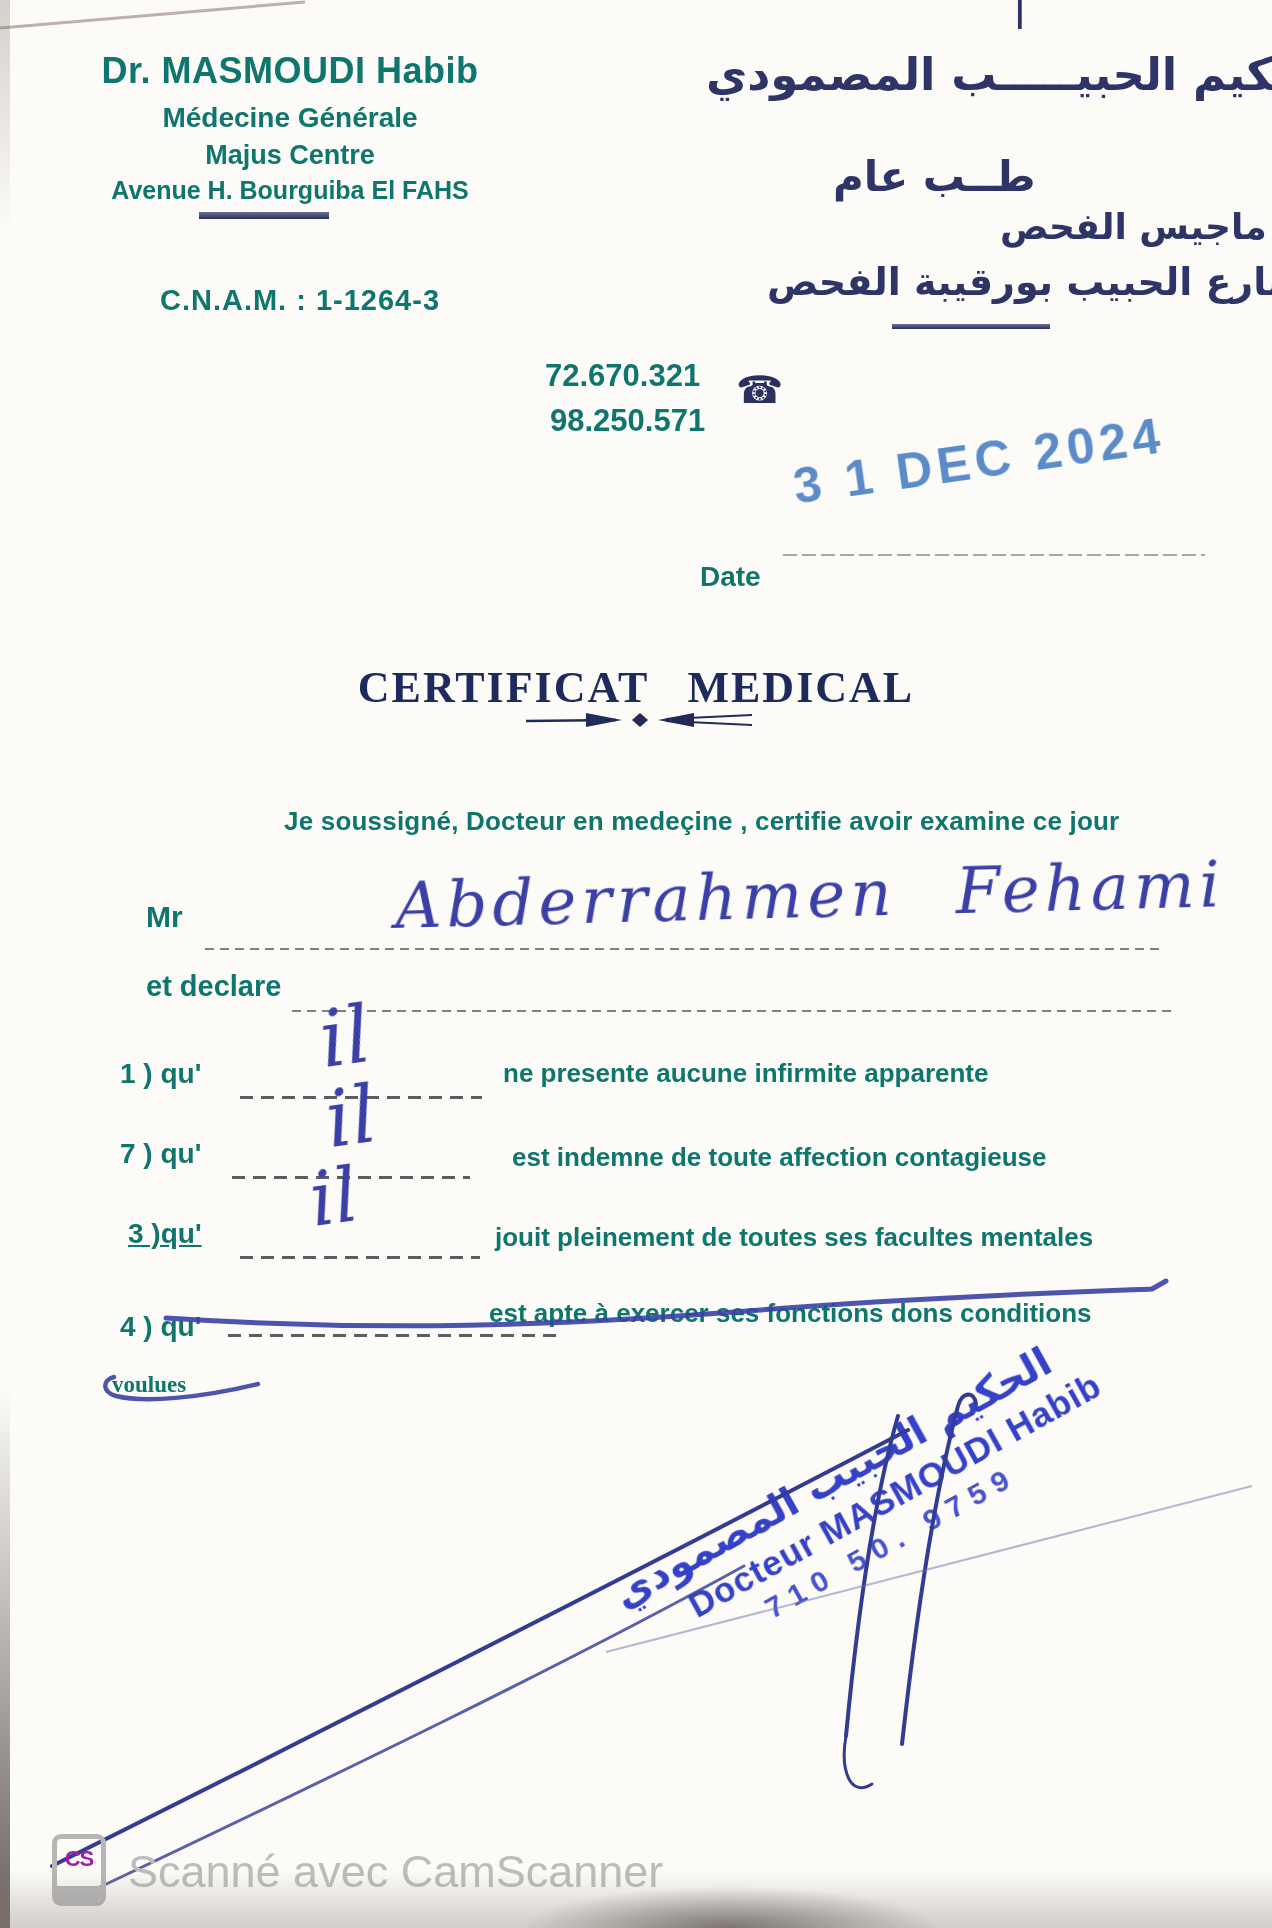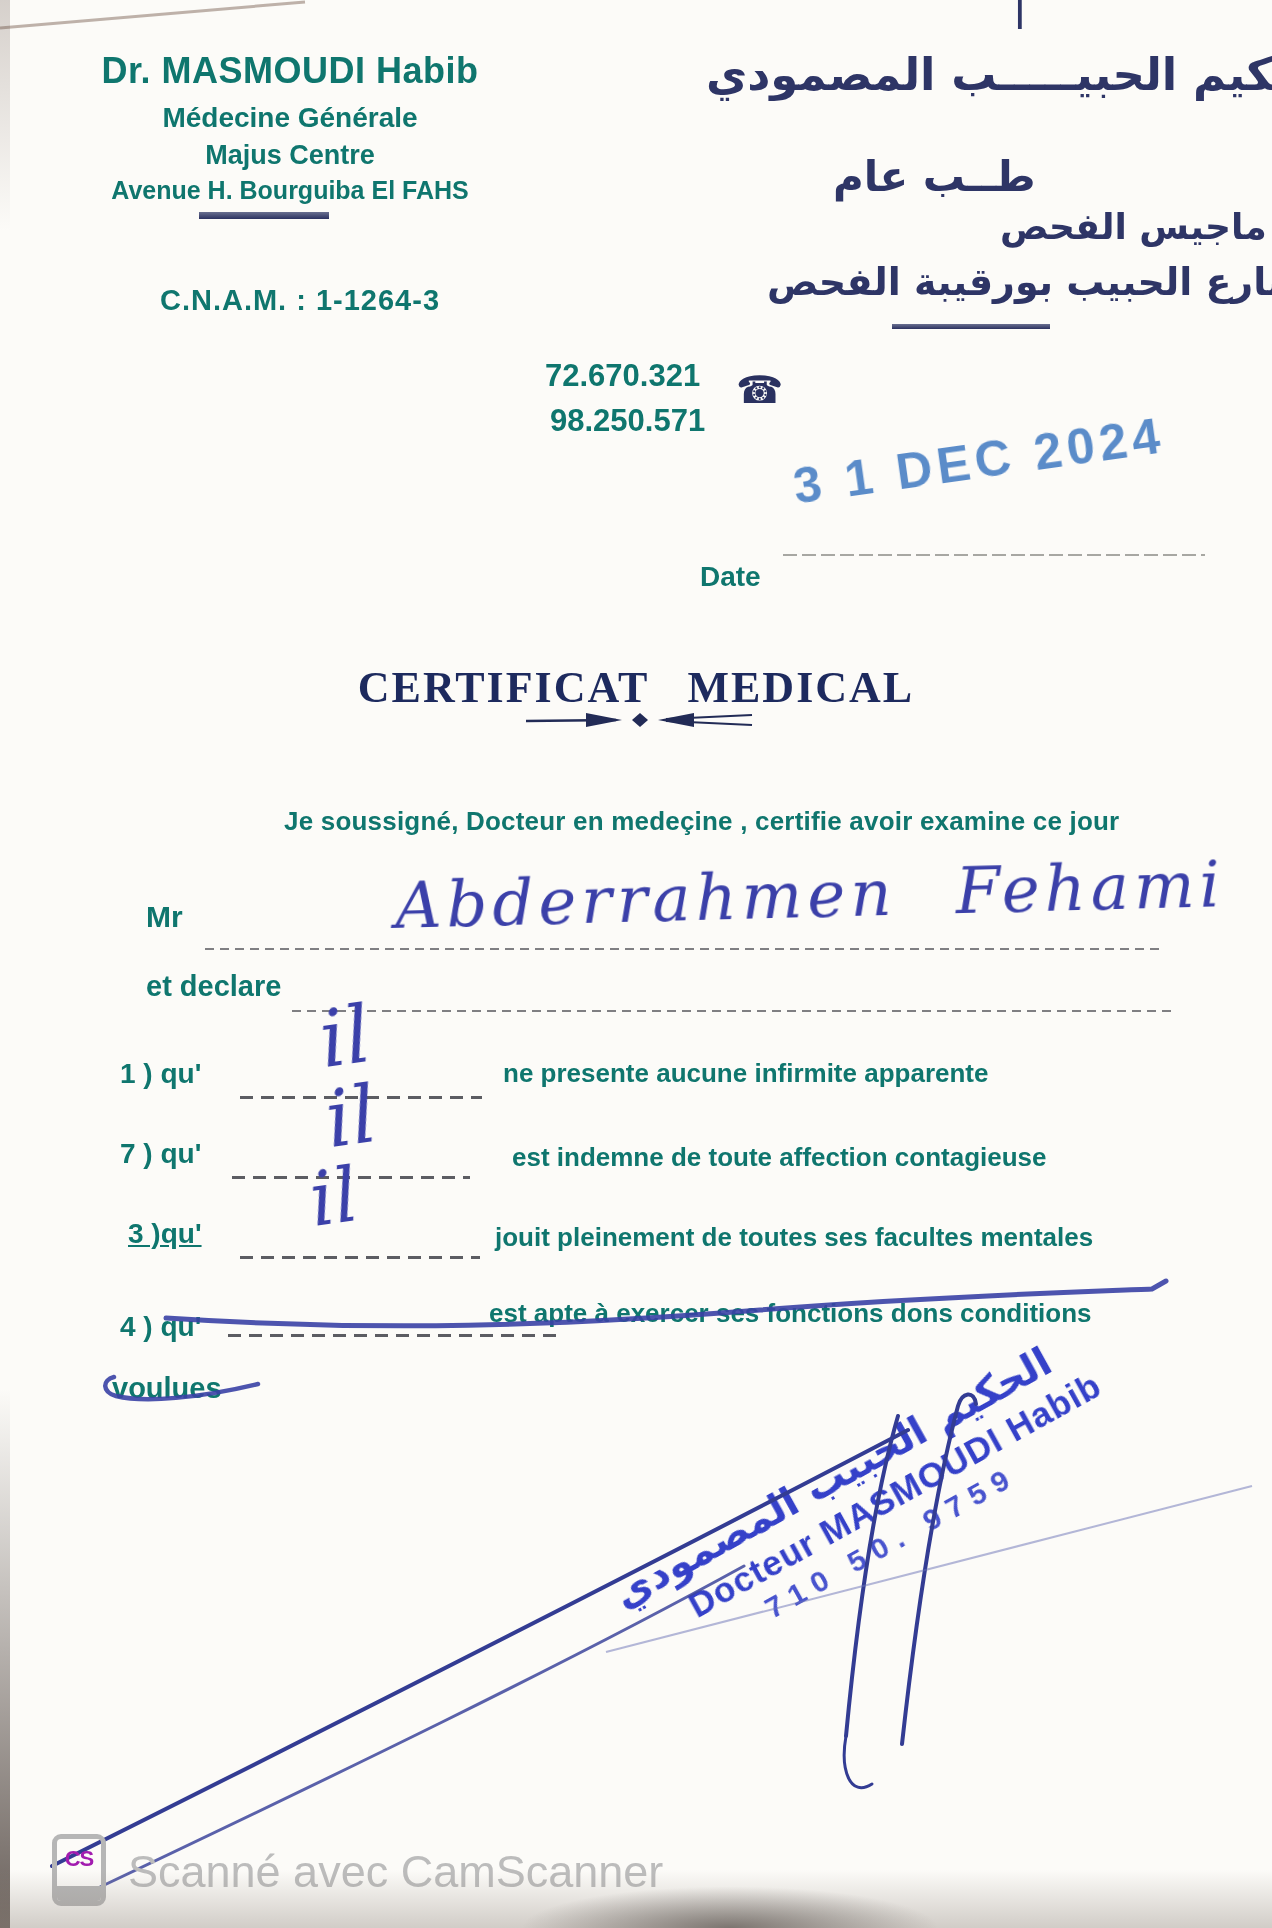--- a/index.html
+++ b/index.html
@@ -102,21 +102,21 @@
     <div class="dots" style="left:240px;top:1256px;width:240px;"></div>
     <div class="abs pr" style="left:495px;top:1222px;font-size:26px;">jouit pleinement de toutes ses facultes mentales</div>
   </div>
 
   <div>
     <div class="abs pr" style="left:120px;top:1295px;font-size:28px;margin-top:16px;">4 ) qu'</div>
     <div class="dots" style="left:228px;top:1334px;width:332px;"></div>
     <div class="abs pr" style="left:489px;top:1298px;font-size:26px;">est apte à exercer ses fonctions dons conditions</div>
   </div>
 
-  <div class="abs pr" style="left:112px;top:1372px;font-size:29px;">voulues</div>
+  <div class="abs pr" style="left:112px;top:1372px;font-size:23px;font-family:Liberation Serif, serif;">voulues</div>
 
   <div class="docStamp">
     <div class="s1">الحكيم الحبيب المصمودي</div>
     <div class="s2">Docteur MASMOUDI Habib</div>
     <div class="s3">710 50. 9759</div>
   </div>
 
   <svg class="overlay" width="1272" height="1928" viewBox="0 0 1272 1928">
     <path d="M0,28 L305,2" stroke="#8a7468" stroke-width="3" fill="none" opacity=".55"></path>
     <path d="M166,1318 C380,1332 560,1326 760,1310 C940,1296 1080,1292 1152,1289 L1166,1281" stroke="#3a41a5" stroke-width="5" fill="none" stroke-linecap="round" opacity=".9"></path>

